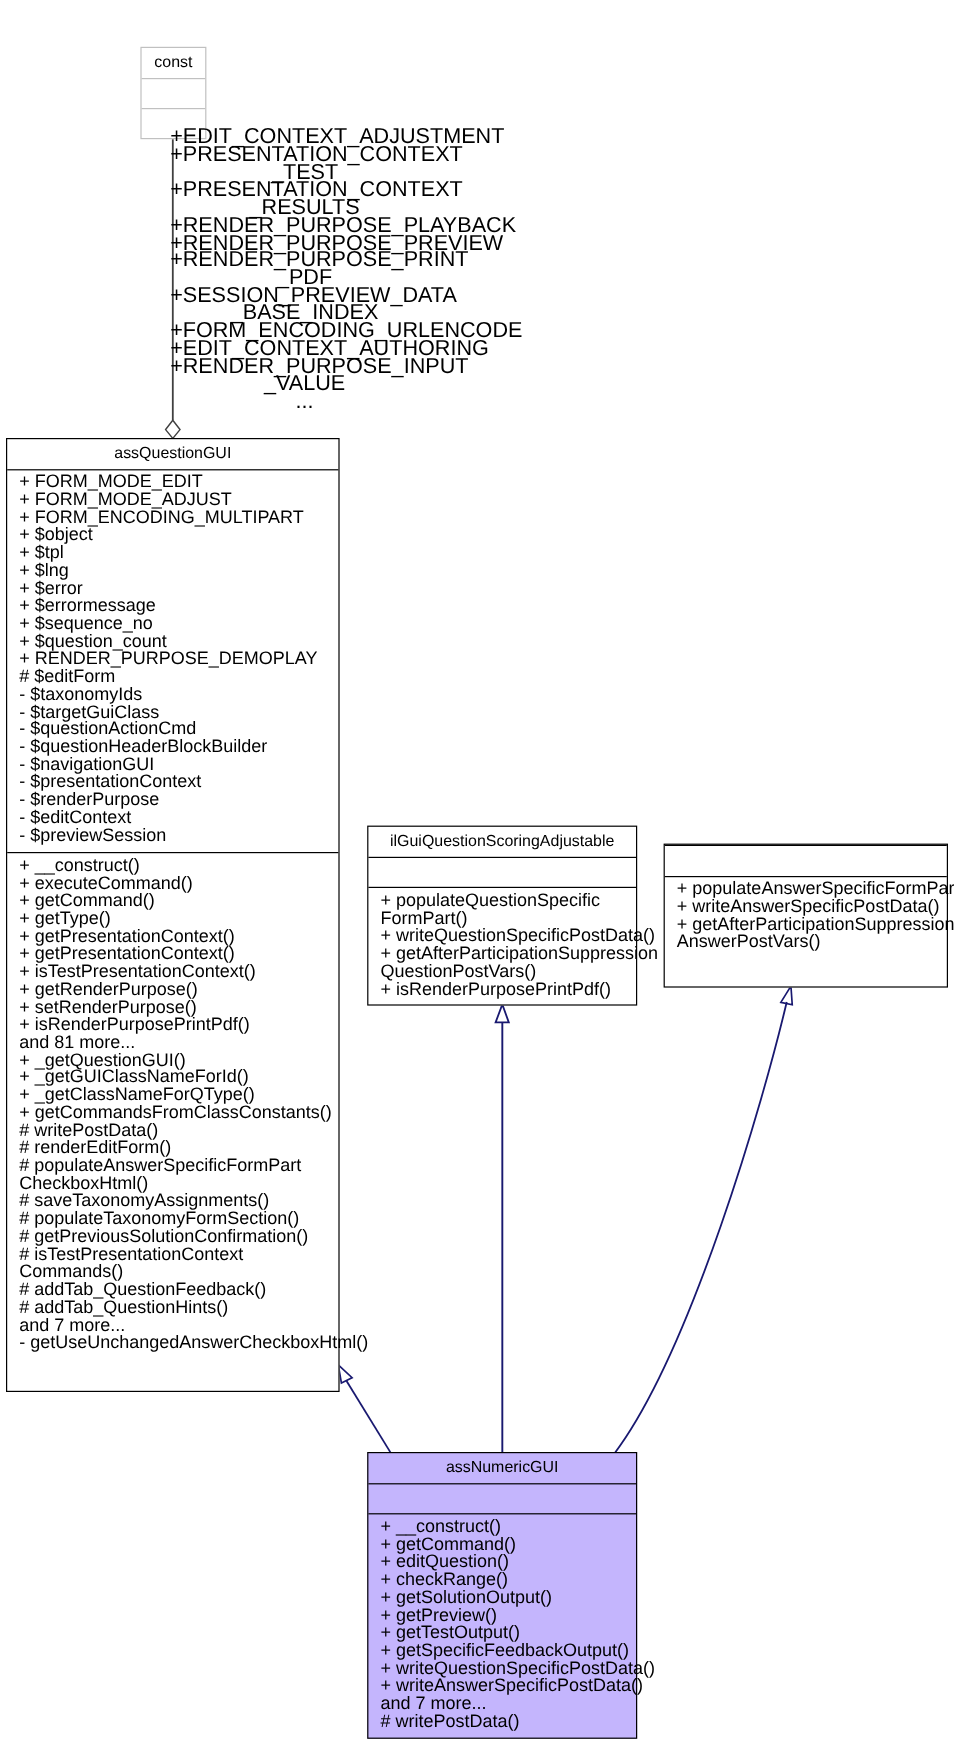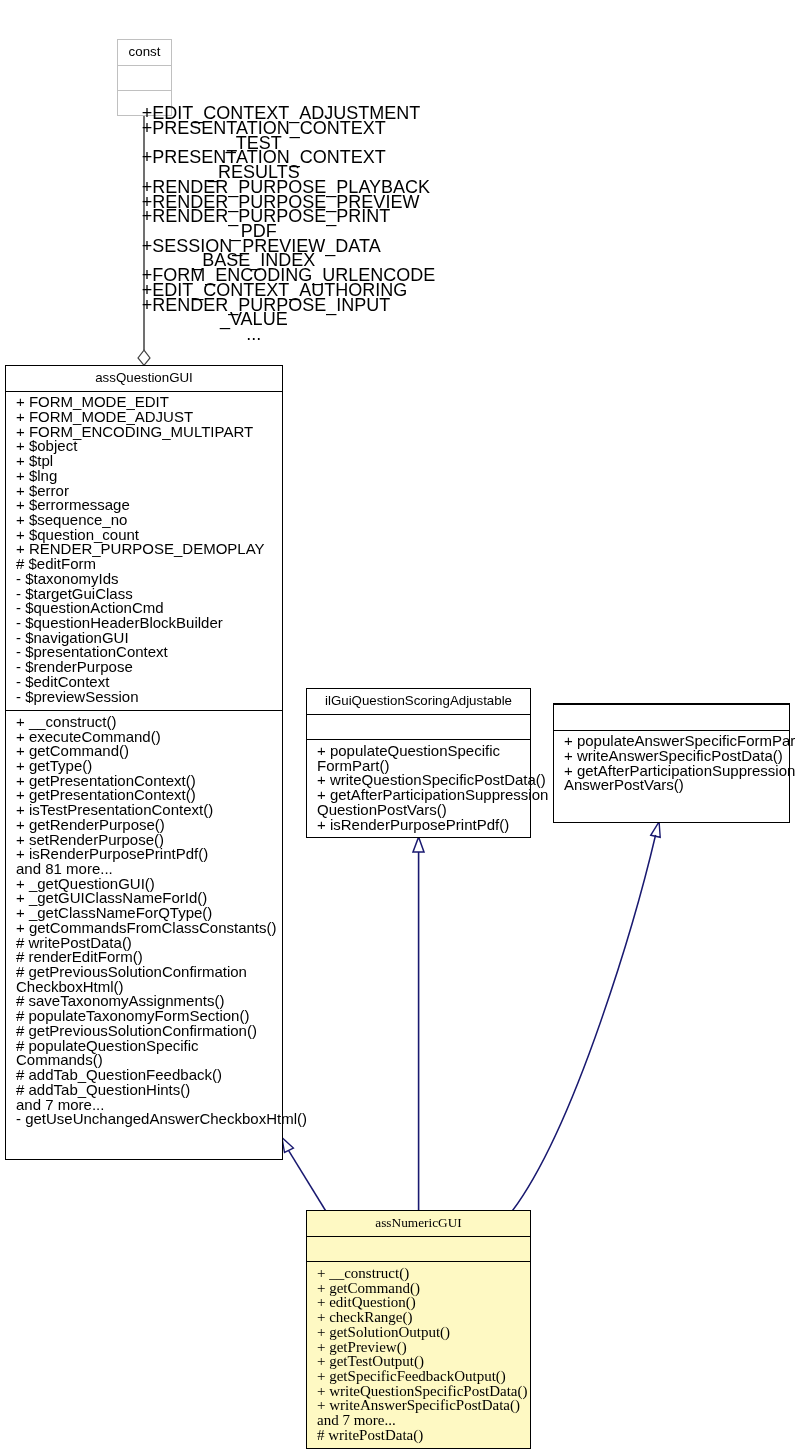--- a/index.html
+++ b/index.html
@@ -1,20 +1,20 @@
 <!DOCTYPE html>
 <html><head>
 <meta charset="utf-8">
 <style>
   html,body{margin:0;padding:0;background:#fff;}
   body{width:795px;height:1455px;position:relative;overflow:hidden;
        font-family:"Liberation Sans",sans-serif;
        -webkit-font-smoothing:antialiased;}
   .umlbox{position:absolute;box-sizing:border-box;border:1px solid #000;background:#fff;}
-  .umlbox.highlight{background:#fef9c3;font-family:Liberation Serif, serif;}
+  .umlbox.highlight{background:#c4b5fd;}
   .umlbox.faint{border-color:#c0c0c0;}
   .box-title{text-align:center;font-size:13.3px;line-height:14.72px;color:#000;
              padding:5px 2px 5px;}
   .sep{border-top:1px solid #000;}
   .sep.faint{border-top-color:#c0c0c0;}
   .compartment{font-size:15px;line-height:14.72px;color:#000;
                padding:3.5px 7px 6px 10px;white-space:normal;}
   .compartment.empty{height:24.7px;padding:0;}
   .mline{white-space:pre;}
   .edge-label{position:absolute;font-size:18px;line-height:14.72px;
@@ -91,26 +91,26 @@
         <div class="mline">+ getRenderPurpose()</div>
         <div class="mline">+ setRenderPurpose()</div>
         <div class="mline">+ isRenderPurposePrintPdf()</div>
         <div class="mline">and 81 more...</div>
         <div class="mline">+ _getQuestionGUI()</div>
         <div class="mline">+ _getGUIClassNameForId()</div>
         <div class="mline">+ _getClassNameForQType()</div>
         <div class="mline">+ getCommandsFromClassConstants()</div>
         <div class="mline"># writePostData()</div>
         <div class="mline"># renderEditForm()</div>
-        <div class="mline"># getPreviousSolutionConfirmation
+        <div class="mline"># populateAnswerSpecificFormPart
 CheckboxHtml()</div>
         <div class="mline"># saveTaxonomyAssignments()</div>
         <div class="mline"># populateTaxonomyFormSection()</div>
         <div class="mline"># getPreviousSolutionConfirmation()</div>
-        <div class="mline"># populateQuestionSpecific
+        <div class="mline"># isTestPresentationContext
 Commands()</div>
         <div class="mline"># addTab_QuestionFeedback()</div>
         <div class="mline"># addTab_QuestionHints()</div>
         <div class="mline">and 7 more...</div>
         <div class="mline">- getUseUnchangedAnswerCheckboxHtml()</div>
       </div>
 </div>
 
 <div class="umlbox" style="left:306px;top:688px;width:225px;height:150px;">
   <div class="box-title">ilGuiQuestionScoringAdjustable</div>

